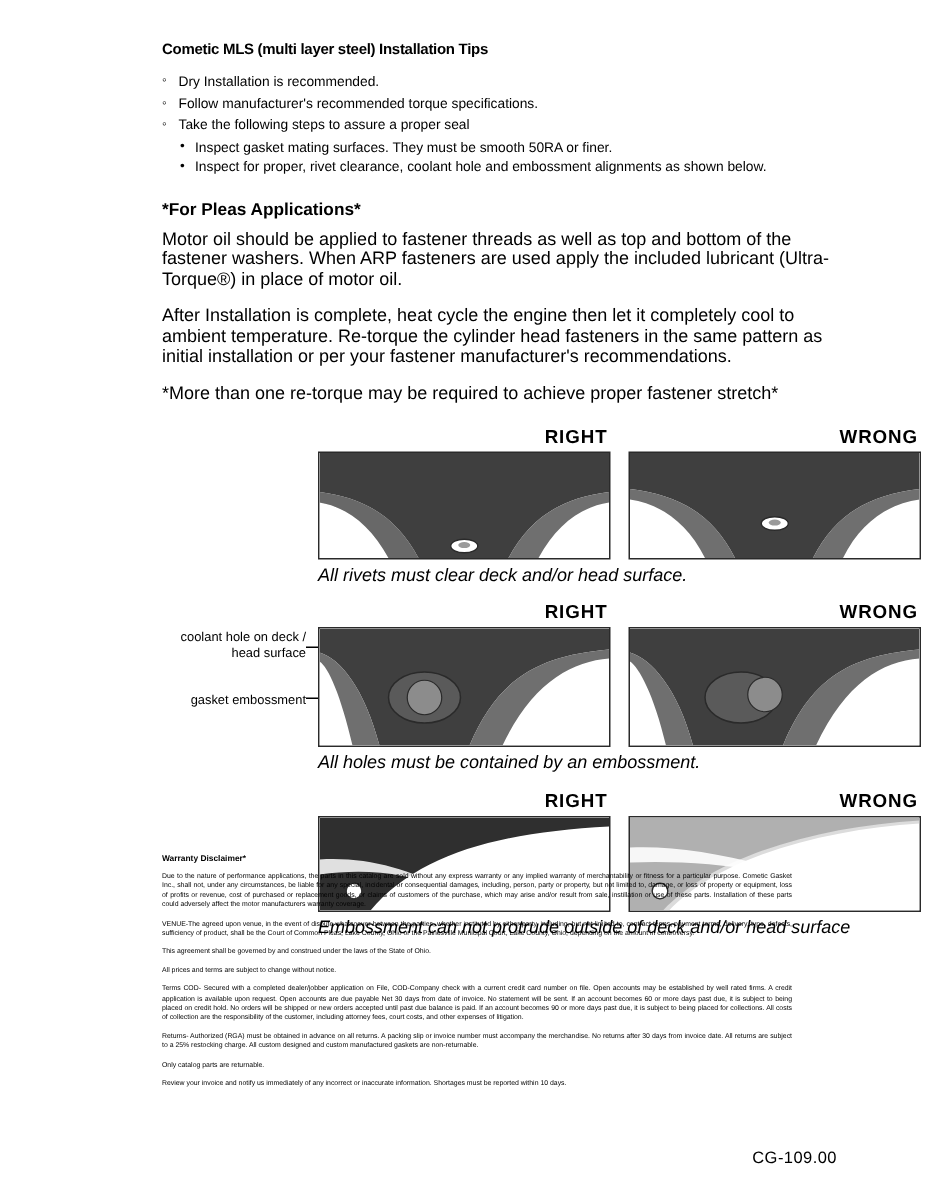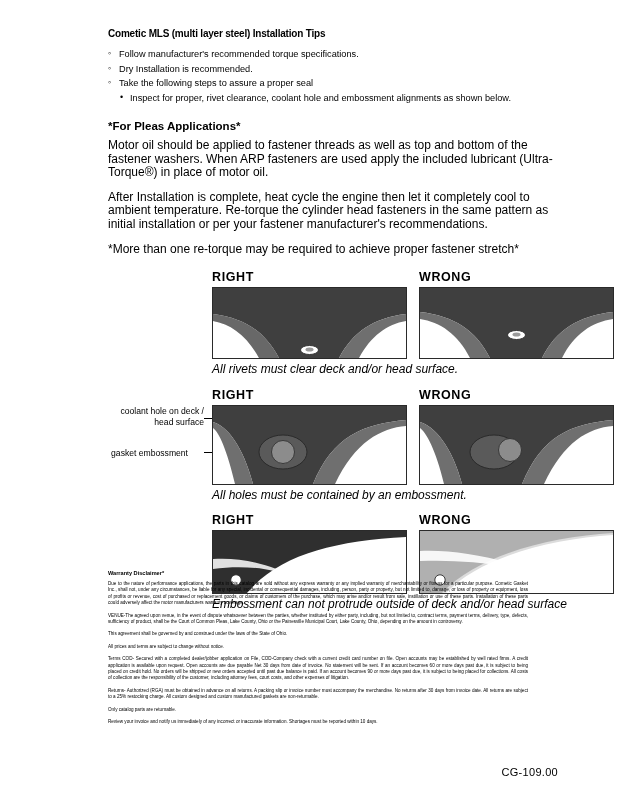--- a/index.html
+++ b/index.html
@@ -86,21 +86,21 @@
     margin-left: 104px;
   }
   .fig-row {
     display: flex;
     gap: 14px;
   }
   .fig-col {
     width: 193px;
   }
   .fig-label {
-    text-align: left;
+    text-align: right;
     font-size: 12.5px;
     font-weight: bold;
     letter-spacing: 0.6px;
     margin-bottom: 3px;
   }
   .fig-box {
     width: 193px;
     height: 70px;
     border: 1px solid #2a2a2a;
     position: relative;
@@ -158,25 +158,26 @@
   svg { display: block; }
 </style>
 </head>
 <body>
 
 <div class="page">
 
   <h1 class="title">Cometic MLS (multi layer steel) Installation Tips</h1>
 
   <ul class="bullets">
+    <li>Dry Installation is recommended.</li>
     <li>Follow manufacturer's recommended torque specifications.</li>
-    <li>Dry Installation is recommended.</li>
     <li>
       <span>Take the following steps to assure a proper seal</span>
       <ul class="subbullets">
+        <li>Inspect gasket mating surfaces.  They must be smooth 50RA or finer.</li>
         <li>Inspect for proper, rivet clearance, coolant hole and embossment alignments as shown below.</li>
       </ul>
     </li>
   </ul>
 
   <h2 class="subhead">*For Pleas Applications*</h2>
 
   <p class="body">Motor oil should be applied to fastener threads as well as top and bottom of the fastener washers. When ARP fasteners are used apply the included lubricant (Ultra-Torque®) in place of motor oil.</p>
   <p class="body">After Installation is complete, heat cycle the engine then let it completely cool to ambient temperature. Re-torque the cylinder head fasteners in the same pattern as initial installation or per your fastener manufacturer's recommendations.</p>
   <p class="body">*More than one re-torque may be required to achieve proper fastener stretch*</p>
@@ -212,21 +213,21 @@
             </svg>
           </div>
         </div>
       </div>
       <div class="fig-caption">All rivets must clear deck and/or head surface.</div>
     </div>
 
     <div style="margin-top:12px; position:relative;">
       <div class="callouts" style="top:18px;">
         <div style="position:absolute; right:8px; top:0; width:96px;">coolant hole on deck / head surface</div>
-        <div style="position:absolute; right:24px; top:42px; width:96px;">gasket embossment</div>
+        <div style="position:absolute; right:8px; top:42px; width:96px;">gasket embossment</div>
         <div class="callout-line" style="right:-22px; top:12px; width:30px;"></div>
         <div class="callout-line" style="right:-36px; top:46px; width:44px;"></div>
       </div>
       <div class="fig-row">
         <div class="fig-col">
           <div class="fig-label">RIGHT</div>
           <div class="fig-box tall">
             <svg width="193" height="78" viewBox="0 0 193 78">
               <rect x="0" y="0" width="193" height="78" fill="#ffffff"></rect>
               <path d="M0,0 L193,0 L193,14 C150,18 120,30 100,78 L40,78 C30,40 14,20 0,16 Z" fill="#3f3f3f"></path>

